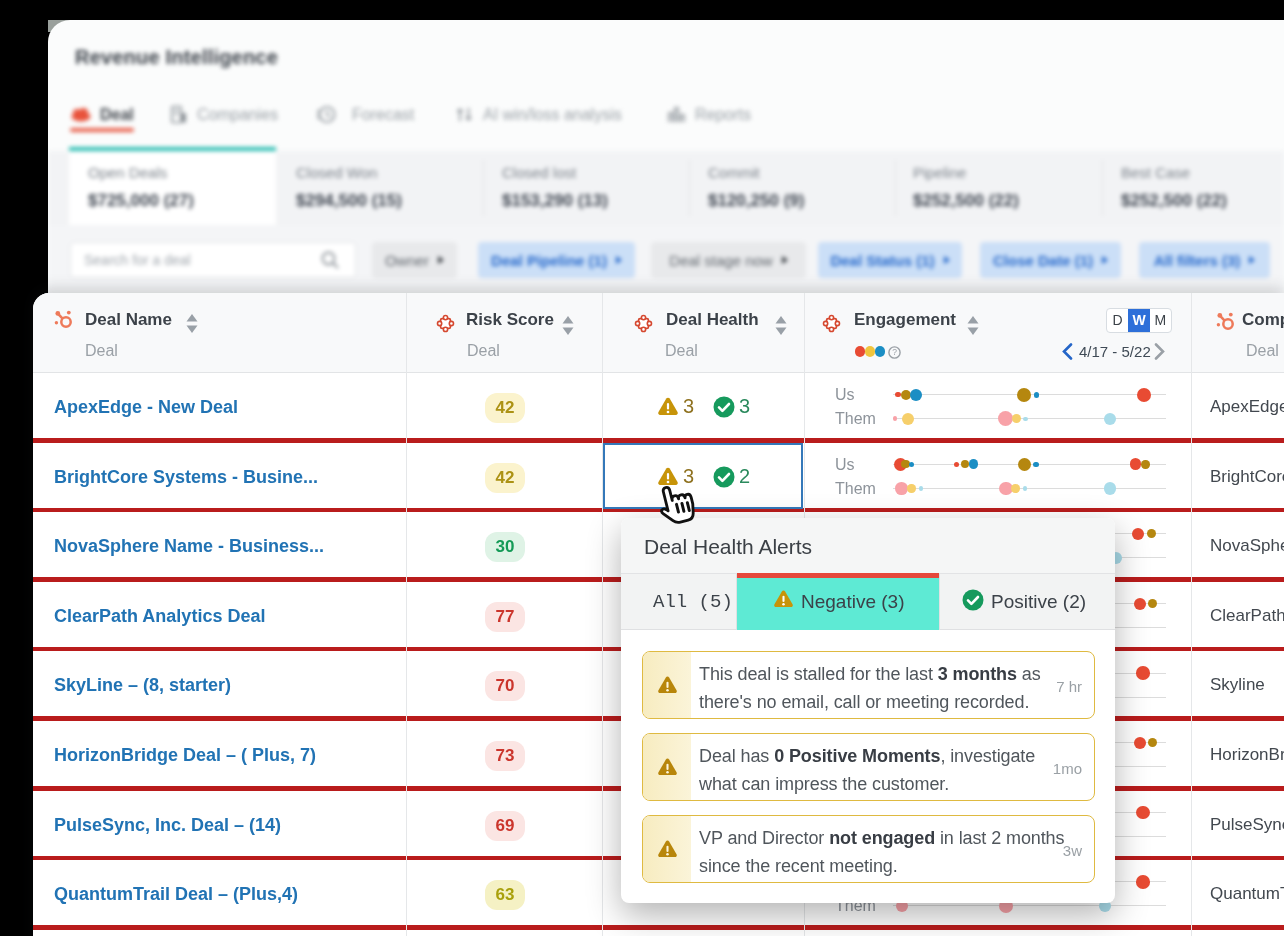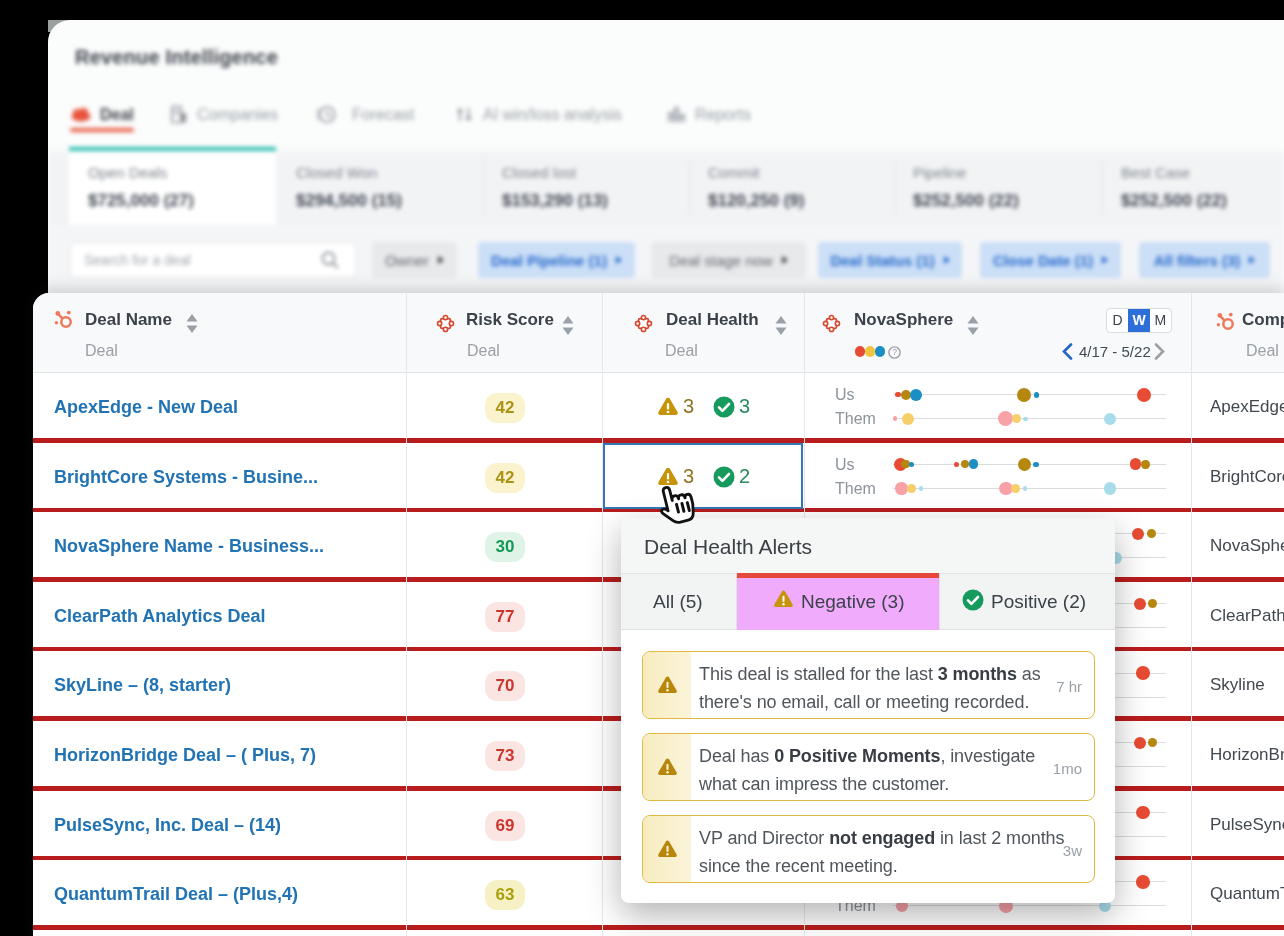--- a/index.html
+++ b/index.html
@@ -176,21 +176,21 @@
         <path d="M6 19 L0.5 11.5 H11.5 Z" fill="#99a0a7"></path>
 </svg>
 <div class="abs hsub" style="left:632px;">Deal</div>
 <svg class="abs" style="left:789px;top:21px" width="19" height="19" viewBox="0 0 19 19">
 <rect x="4.6" y="4.6" width="9.8" height="9.8" rx="1.5" fill="#fff" stroke="#d5482f" stroke-width="1.7"></rect>
 <circle cx="9.5" cy="3.6" r="2.1" fill="#fff" stroke="#d5482f" stroke-width="1.6"></circle>
 <circle cx="3.6" cy="9.5" r="2.1" fill="#fff" stroke="#d5482f" stroke-width="1.6"></circle>
 <circle cx="15.4" cy="9.5" r="2.1" fill="#fff" stroke="#d5482f" stroke-width="1.6"></circle>
 <circle cx="9.5" cy="15.4" r="2.1" fill="#fff" stroke="#d5482f" stroke-width="1.6"></circle>
 </svg>
-<div class="abs htitle" style="left:821px;">NovaSphere</div>
+<div class="abs htitle" style="left:821px;">Engagement</div>
 <svg class="abs" style="left:934px;top:23px" width="12" height="19" viewBox="0 0 12 19">
 <path d="M6 0 L11.5 7.5 H0.5 Z" fill="#99a0a7"></path>
         <path d="M6 19 L0.5 11.5 H11.5 Z" fill="#99a0a7"></path>
 </svg>
 <div class="dot" style="left:821.5px;top:53.4px;width:10.2px;height:10.2px;background:#e84b33;"></div>
 <div class="dot" style="left:831.7px;top:53.4px;width:10.2px;height:10.2px;background:#f0c53d;"></div>
 <div class="dot" style="left:841.9px;top:53.4px;width:10.2px;height:10.2px;background:#1b8ec4;"></div>
 <svg class="abs" style="left:855px;top:52.5px" width="13" height="13" viewBox="0 0 13 13">
         <circle cx="6.5" cy="6.5" r="5.6" fill="#f8f9fa" stroke="#9aa0a6" stroke-width="1.4"></circle>
         <text x="6.5" y="9.3" font-size="8.5" text-anchor="middle" fill="#9aa0a6" font-family="Liberation Sans">?</text>
@@ -414,23 +414,23 @@
   <div class="dot" style="left:1096.1px;top:15.9px;width:11.8px;height:11.8px;background:#e84b33;"></div>
   <div class="dot" style="left:1108.8px;top:17.6px;width:8.4px;height:8.4px;background:#b5870f;"></div>
   <div class="cname">ApexEdge</div>
       </div>
 </div>
   <div class="abs" id="selbox"></div>
   <div class="abs" id="popup">
   <div id="phead2"></div>
   <div class="abs" id="ptitle">Deal Health Alerts</div>
   <div class="ptab" style="left:0;width:116px;border-right:1px solid #e0e1e3;">
-        <span style="position:absolute;left:32px;top:17px;">All (5)</span>
-      </div>
-  <div class="ptab" style="left:116px;width:202px;background:#f0abfc;border-bottom:none;">
+        <span style="position:absolute;left:32px;top:17px;font-family:Liberation Mono, monospace;">All (5)</span>
+      </div>
+  <div class="ptab" style="left:116px;width:202px;background:#5eead4;border-bottom:none;">
     <svg class="abs" style="left:36px;top:16px" width="21" height="19" viewBox="0 0 22 20">
           <path d="M9.3 1.6 a2 2 0 0 1 3.4 0 l7.8 13.4 a2 2 0 0 1 -1.7 3 H3.2 a2 2 0 0 1 -1.7 -3 Z" fill="#c79409"></path>
           <rect x="9.9" y="6" width="2.2" height="6.6" rx="1.1" fill="#fff"></rect>
           <circle cx="11" cy="15" r="1.35" fill="#fff"></circle>
         </svg>
     <span style="position:absolute;left:64px;top:17px;">Negative (3)</span>
   </div>
   <div class="ptab" style="left:318px;width:176px;border-left:1px solid #e0e1e3;">
     <svg class="abs" style="left:22px;top:15px" width="22" height="22" viewBox="0 0 22 22">
           <circle cx="11" cy="11" r="10.5" fill="#169a5d"></circle>

